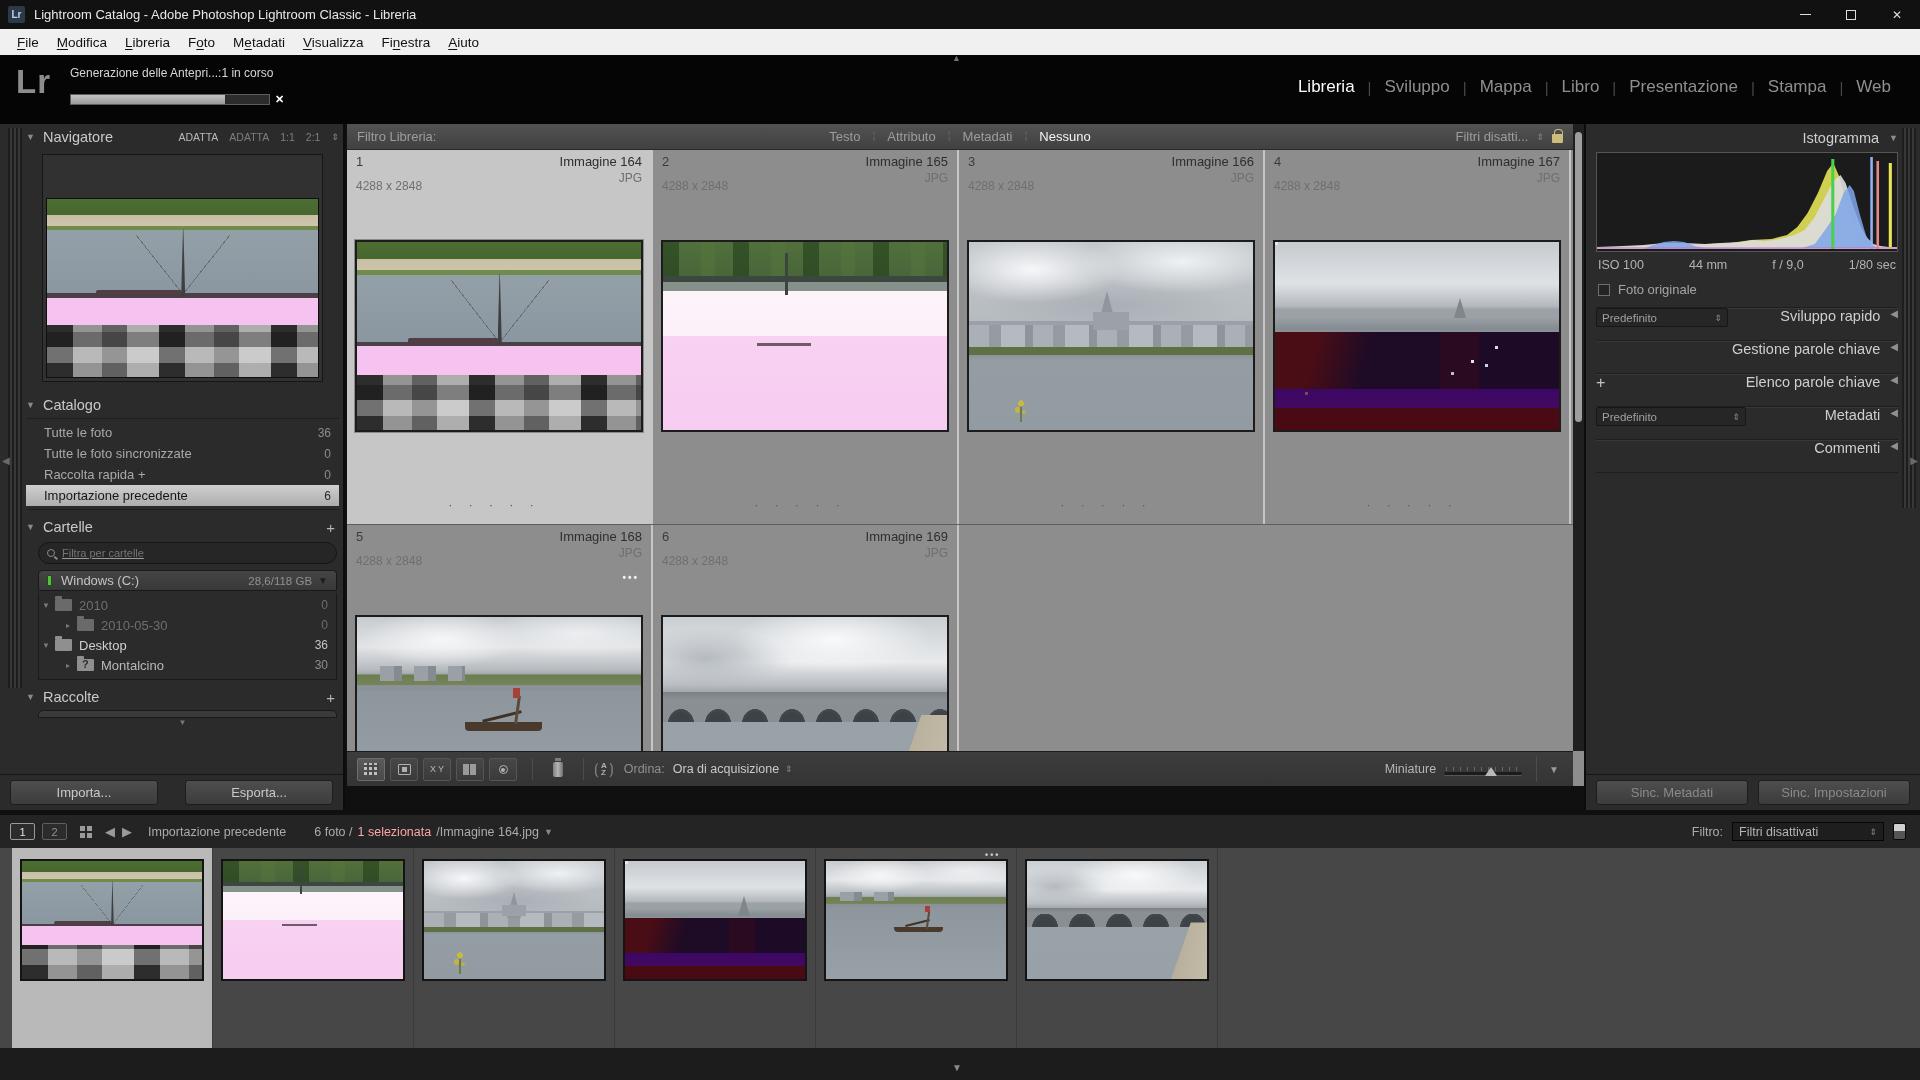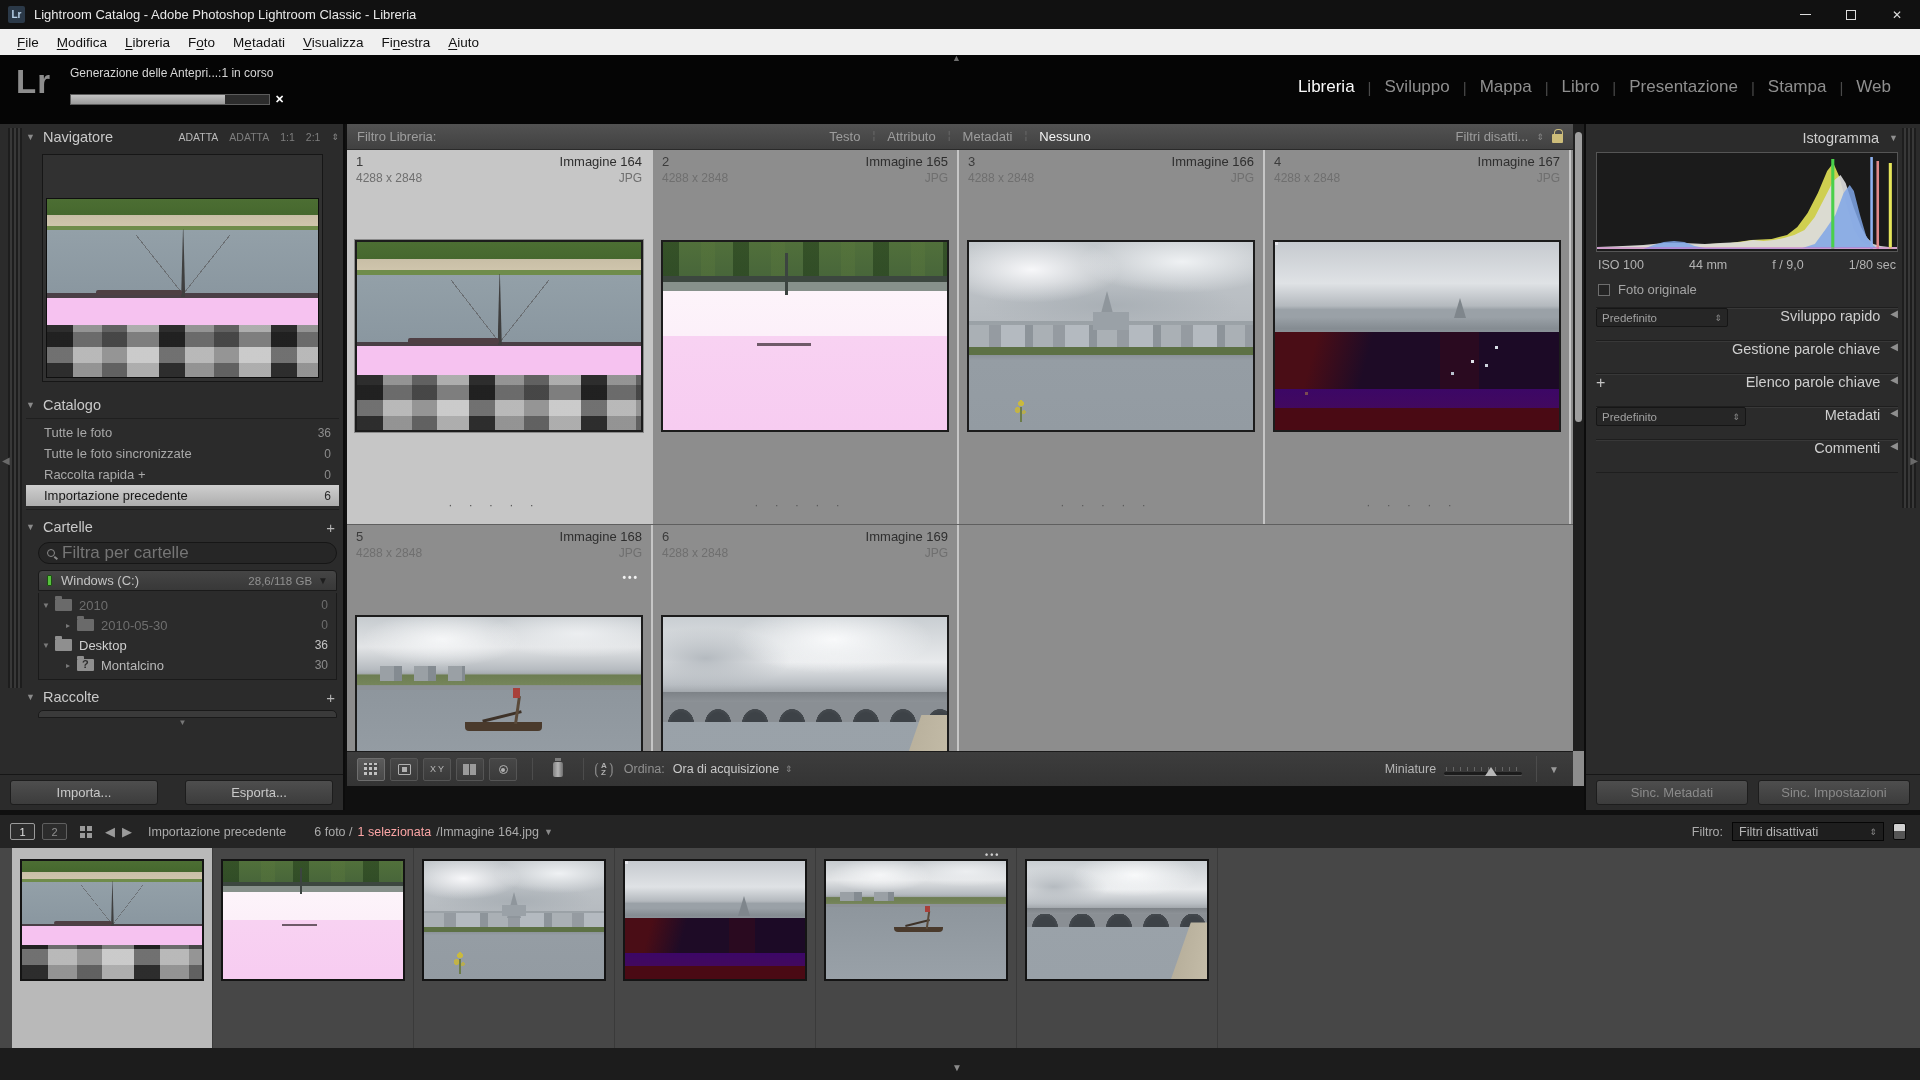--- a/index.html
+++ b/index.html
@@ -59,21 +59,21 @@
   .nav-preview { margin:4px 2px 10px 16px; width:281px; height:228px; background:#313131; border:1px solid #161616;
     display:flex; align-items:flex-end; justify-content:center; padding-bottom:3px; }
   .nav-img { width:273px; height:180px; border:1px solid #0f0f0f; }
   .cat-list { border-top:1px solid #1f1f1f; border-bottom:1px solid #1f1f1f; padding:3px 0; margin-bottom:4px; }
   .cat-item { display:flex; height:21px; align-items:center; padding:0 8px 0 18px; color:#a9a9a9; font-size:13px; }
   .cat-item .cnt { margin-left:auto; color:#8d8d8d; font-size:12px; }
   .cat-item.sel { background:linear-gradient(#cfcfcf,#adadad); color:#161616; }
   .cat-item.sel .cnt { color:#2a2a2a; }
   .search-row { margin:2px 2px 6px 12px; height:22px; background:#262626; border:1px solid #161616; border-radius:11px;
     display:flex; align-items:center; padding:0 8px; }
-  .search-row input { background:transparent; border:none; outline:none; color:#9a9a9a; font-size:17px; width:200px; }
+  .search-row input { background:transparent; border:none; outline:none; color:#9a9a9a; font-size:11px; width:200px;text-decoration:underline; }
   .mag { width:8px; height:8px; border:1.5px solid #8a8a8a; border-radius:50%; position:relative; margin-right:7px; flex:none;}
   .mag:after { content:''; position:absolute; left:6px; top:7px; width:4px; height:1.5px; background:#8a8a8a; transform:rotate(40deg); }
   .volume { margin:0 2px 2px 12px; height:21px; background:linear-gradient(#454545,#383838); border:1px solid #1a1a1a;
     border-radius:4px 4px 0 0; display:flex; align-items:center; padding:0 8px; color:#c3c3c3; font-size:13px; }
   .led { width:5px; height:11px; background:#57c13d; border:1px solid #1c4f12; border-radius:1px; margin-right:9px; }
   .vol-usage { margin-left:auto; color:#909090; font-size:11.5px; }
   .vol-tri { color:#1e1e1e; font-size:10px; margin-left:6px; }
   .folders { border:1px solid #1a1a1a; border-top:none; margin:0 2px 4px 12px; padding:2px 0 4px; }
   .frow { display:flex; align-items:center; height:20px; font-size:13px; color:#b9b9b9; padding-right:8px; }
   .frow .cnt { margin-left:auto; font-size:12px; color:#8d8d8d; }
@@ -108,21 +108,21 @@
   
   .grid-rows { position:absolute; left:0; top:26px; width:1226px; bottom:35px; overflow:hidden; }
   .grow { display:flex; }
   .grow1 { height:374px; }
   .grow2 { height:251px; border-top:1px solid #5f5f5f; }
   .gcell { width:306px; height:100%; background:#8d8d8d; border-right:2px solid #c6c6c6; position:relative; overflow:hidden; }
   .gcell.blank { border-right:none; }
   .gcell.sel { background:#c6c6c6; }
   .gc-head { display:flex; justify-content:space-between; padding:4px 9px 0; }
   .gc-num { font-size:13px; color:#3c3c3c; }
-  .gc-dims { font-size:12px; color:#6f6f6f; margin-top:2px; }
+  .gc-dims { font-size:12px; color:#6f6f6f; margin-top:10px; }
   .gc-name { font-size:13px; color:#2e2e2e; text-align:right;padding-left:37px; }
   .gc-fmt { font-size:12px; color:#6f6f6f; text-align:right; margin-top:2px; }
   .gphoto { position:absolute; left:0; right:0; top:90px; display:flex; justify-content:center; }
   .gphoto .ph { width:288px; height:192px; border:2px solid #1c1c1c; }
   .gcell.sel .gphoto .ph { box-shadow:0 0 0 1px #8a8a8a; }
   .gdots { position:absolute; bottom:12px; width:100%; text-align:center; color:#5c5c5c; font-size:13px; letter-spacing:16px; }
   .cell-badge { position:absolute; right:12px; top:47px; color:#f2f2f2; font-size:10px; letter-spacing:2px; font-weight:bold; }
   .grid-scrollbar { position:absolute; right:0; top:0; width:11px; bottom:35px; background:#1f1f1f; }
   .grid-thumbtrack { position:absolute; left:2px; top:8px; width:7px; height:290px; background:#9e9e9e; border-radius:4px; }
 

